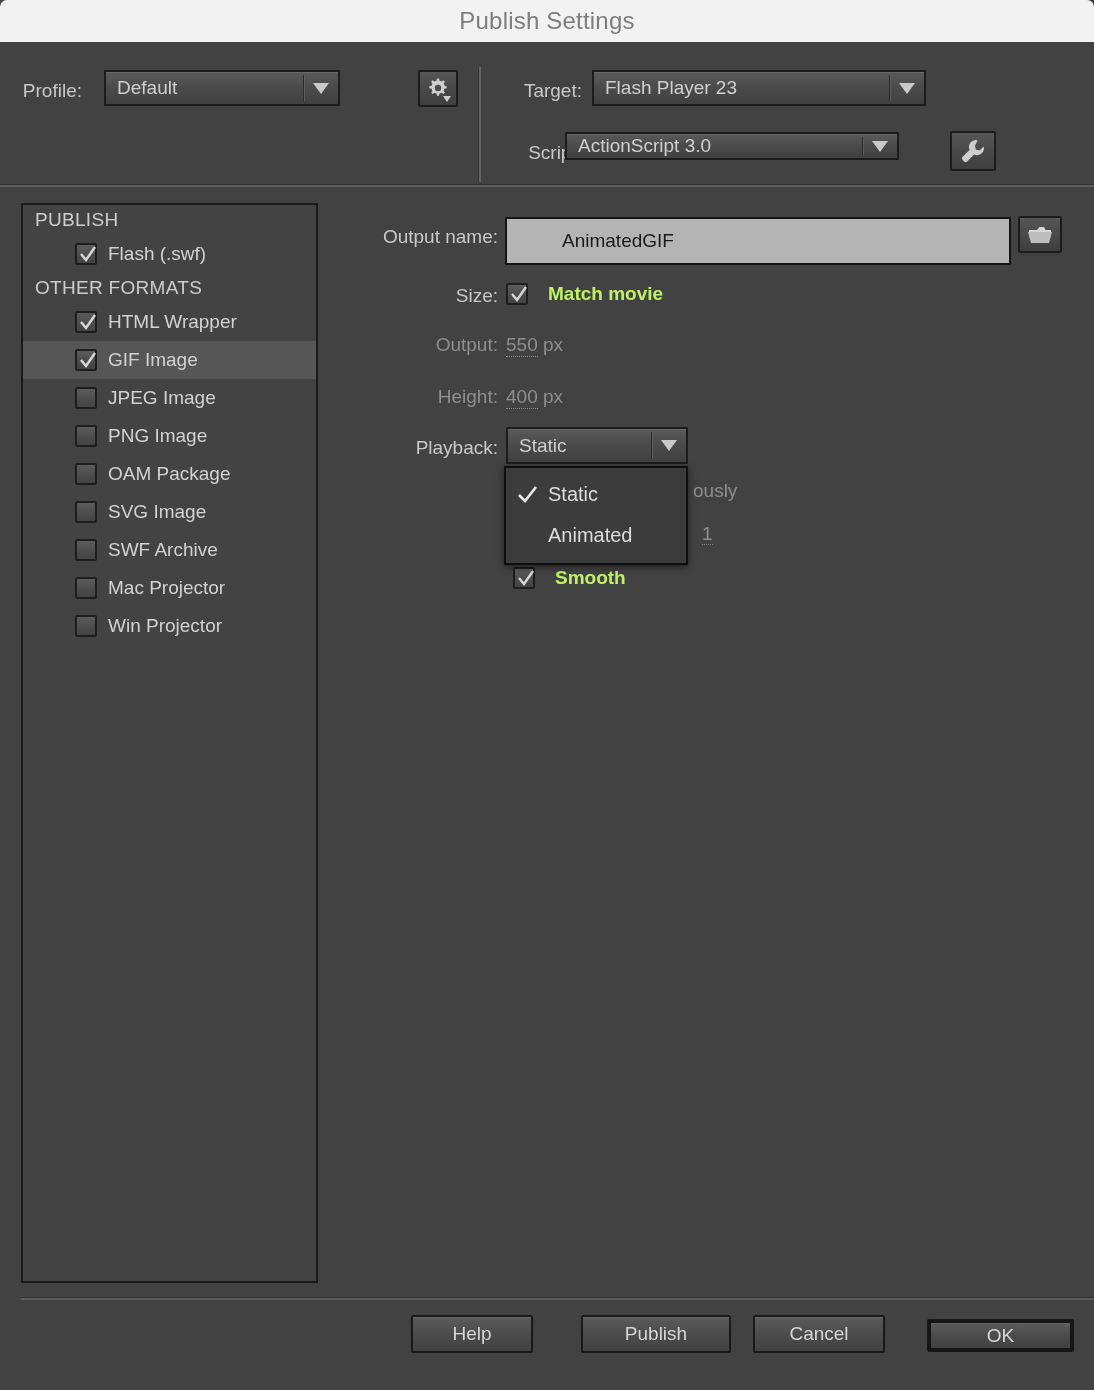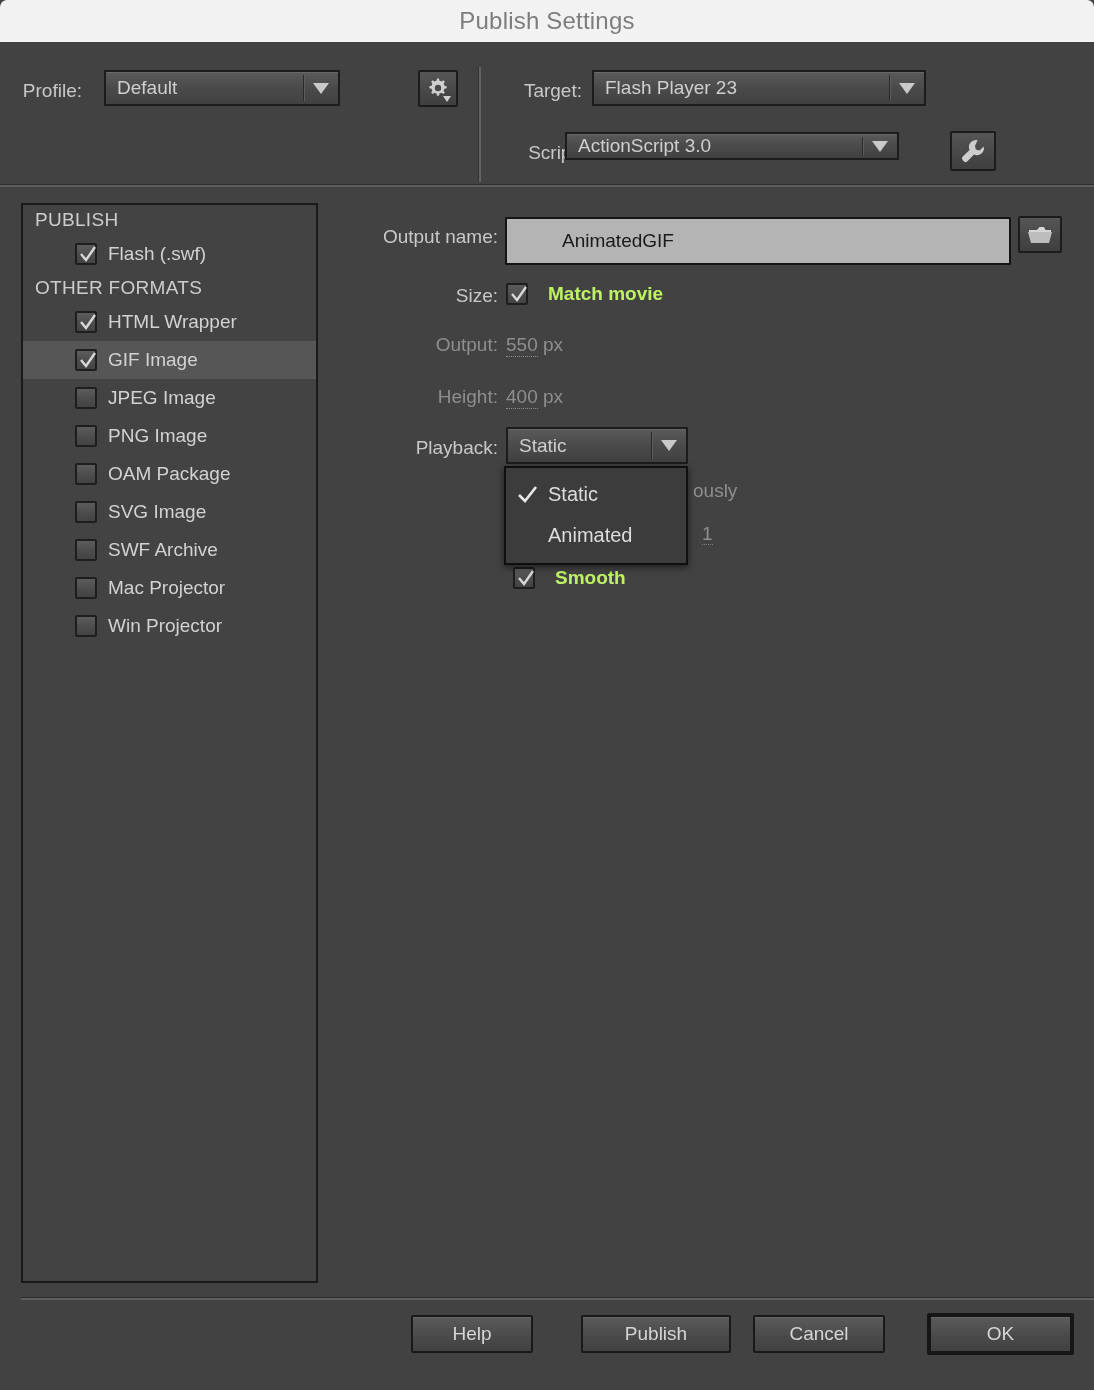--- a/index.html
+++ b/index.html
@@ -284,21 +284,22 @@
     border-radius: 2px;
     box-shadow: inset 0 1px 0 rgba(255,255,255,0.07);
   }
   .btn .btn-label {
     font-size: 19px;
     color: #d6d6d6;
     white-space: nowrap;
   }
   .btn.default {
     border: 4px solid #161616;
-    height: 42px;
+    height: 33px;
+    margin-top: 6px;
   }
 </style>
 </head>
 <body>
 
 <div id="dialog">
 
   <div id="titlebar">
     <span class="title-text">Publish Settings</span>
   </div>

